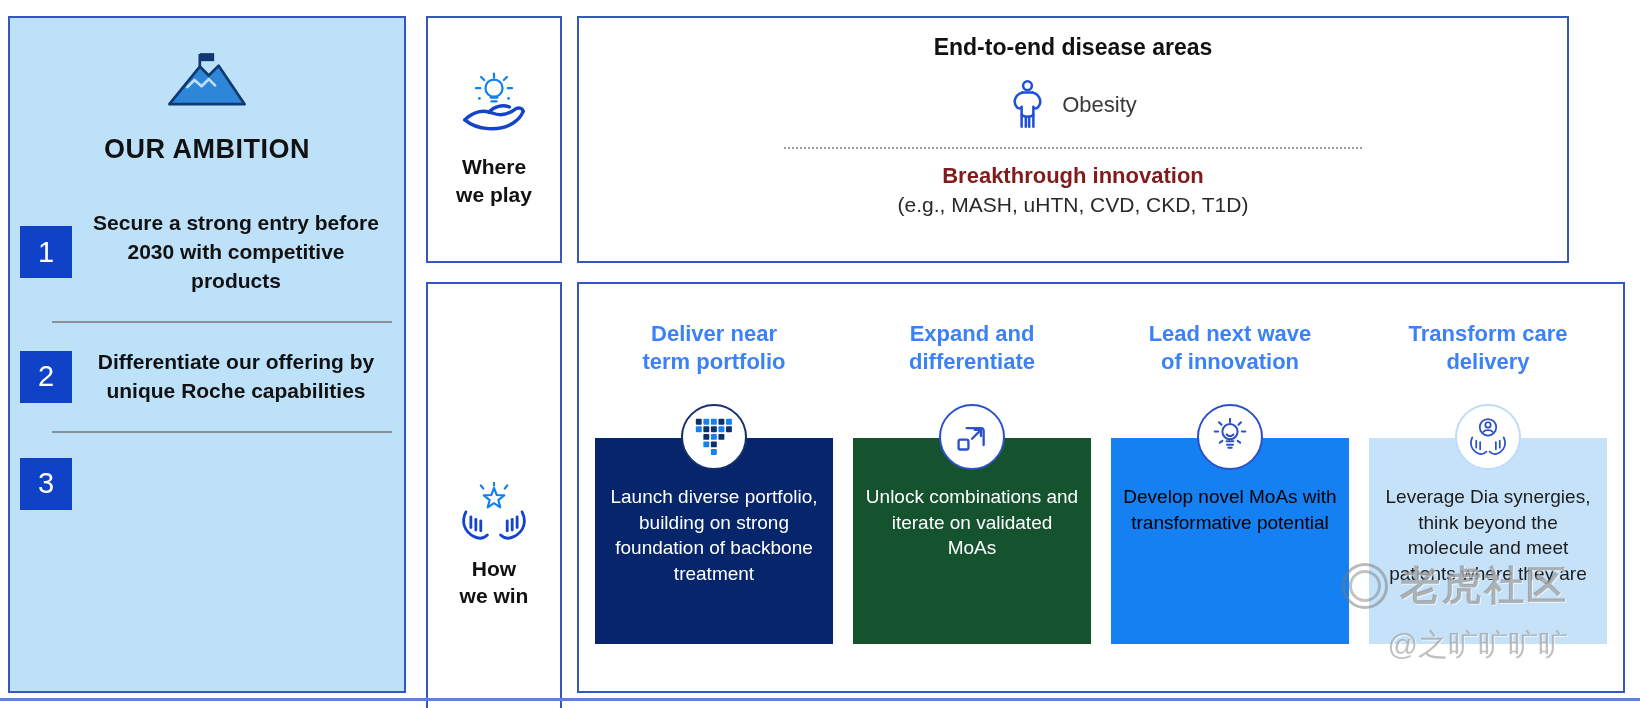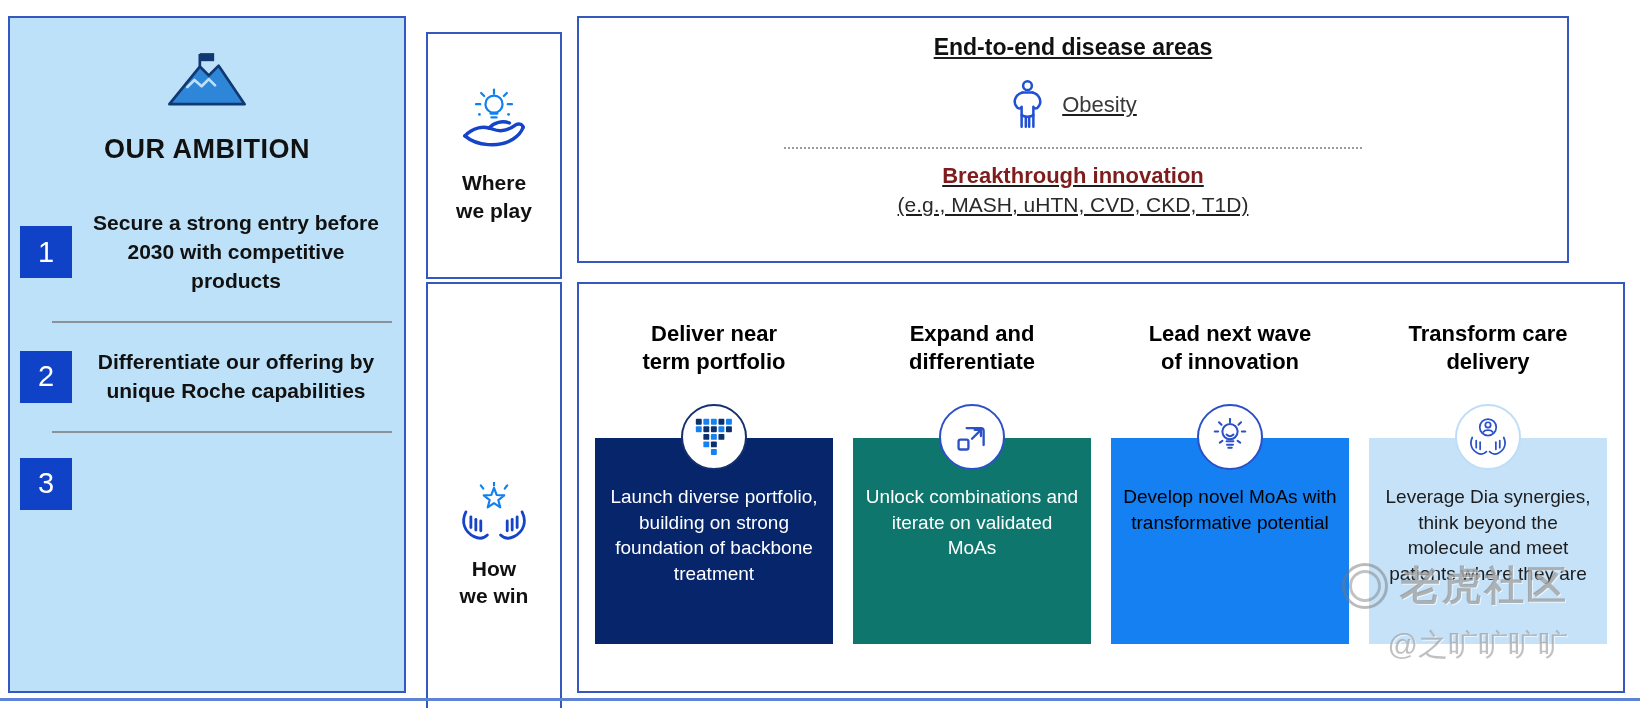--- a/index.html
+++ b/index.html
@@ -14,52 +14,52 @@
   .ambition-title{margin:22px 0 0 0;font-size:27px;font-weight:700;letter-spacing:.5px;color:#111;}
   .items{margin-top:44px;}
   .ambition-item{display:flex;align-items:center;}
   .num-badge{flex:0 0 auto;width:52px;height:52px;margin-left:10px;background:#0F42C6;color:#fff;
              display:flex;align-items:center;justify-content:center;font-size:29px;font-weight:400;}
   .item-text{flex:1;padding:0 14px 0 10px;font-size:21px;font-weight:700;line-height:1.38;color:#111;text-align:center;}
   .divider{border:none;border-top:2px solid #8C9199;margin:25px 12px 25px 42px;}
 
   
   .mid-box{left:426px;width:136px;display:flex;flex-direction:column;align-items:center;justify-content:center;gap:10px;}
-  .mid-top{top:32px;height:247px;}
+  .mid-top{top:16px;height:247px;}
   .mid-bottom{top:282px;height:527px;}
   .mid-label{font-size:21px;font-weight:700;line-height:1.3;color:#111;text-align:center;}
   .mid-label span{display:block;}
 
   
-  .disease-box{left:577px;top:16px;width:992px;height:247px;text-align:center;text-decoration:underline;}
+  .disease-box{left:577px;top:16px;width:992px;height:247px;text-align:center;}
   .disease-title{margin:16px 0 0 0;font-size:23px;font-weight:700;color:#111;}
   .obesity-row{margin-top:18px;display:flex;align-items:center;justify-content:center;gap:16px;}
   .obesity-label{font-size:22px;font-weight:400;color:#3a3a3a;}
   .dotted-divider{width:578px;margin:16px auto 0 auto;border:none;border-top:2px dotted #9B9B9B;}
   .innovation-title{margin:14px 0 0 0;font-size:22px;font-weight:700;color:#7f1d1d;}
   .innovation-examples{margin-top:4px;font-size:21px;font-weight:400;color:#2a2a2a;}
 
   
   .pillars-box{left:577px;top:282px;width:1048px;height:411px;}
   .pillars{display:flex;justify-content:space-between;gap:20px;padding:36px 16px 0 16px;}
   .pillar{flex:1;display:flex;flex-direction:column;align-items:center;}
-  .pillar-header{min-height:62px;font-size:22px;font-weight:700;line-height:1.25;color:#000000;text-align:center;}
+  .pillar-header{min-height:62px;font-size:22px;font-weight:700;line-height:1.25;color:#3b82f6;text-align:center;}
   .pillar-header span{display:block;}
   .tile-wrap{position:relative;width:100%;margin-top:56px;}
   .pillar-circle{position:absolute;top:-34px;left:50%;transform:translateX(-50%);
                  width:66px;height:66px;border-radius:50%;background:#fff;z-index:2;
                  display:flex;align-items:center;justify-content:center;box-sizing:border-box;}
   .c1{border:2px solid #16306E;}
   .c2{border:2px solid #2B50C8;}
   .c3{border:2px solid #2B50C8;}
   .c4{border:2px solid #BFDDF6;}
   .tile{height:206px;box-sizing:border-box;padding:46px 12px 0 12px;
         font-size:19px;line-height:1.35;text-align:center;}
   .t1{background:#06256B;color:#ffffff;}
-  .t2{background:#0f766e;color:#ffffff;}
+  .t2{background:#14532d;color:#ffffff;}
   .t3{background:#1480F2;color:#000000;}
   .t4{background:#C6E2F9;color:#1c1c1c;}
 
   
   .bottom-line{position:absolute;left:0;bottom:7px;width:100%;height:3px;background:#5E82D6;}
 
   
   .watermark{position:absolute;top:558px;right:72px;z-index:5;text-align:right;
              color:rgba(120,120,120,0.55);text-shadow:1px 1px 0 rgba(255,255,255,0.65);}
   .wm-brand-row{display:flex;align-items:center;justify-content:flex-end;gap:12px;}

